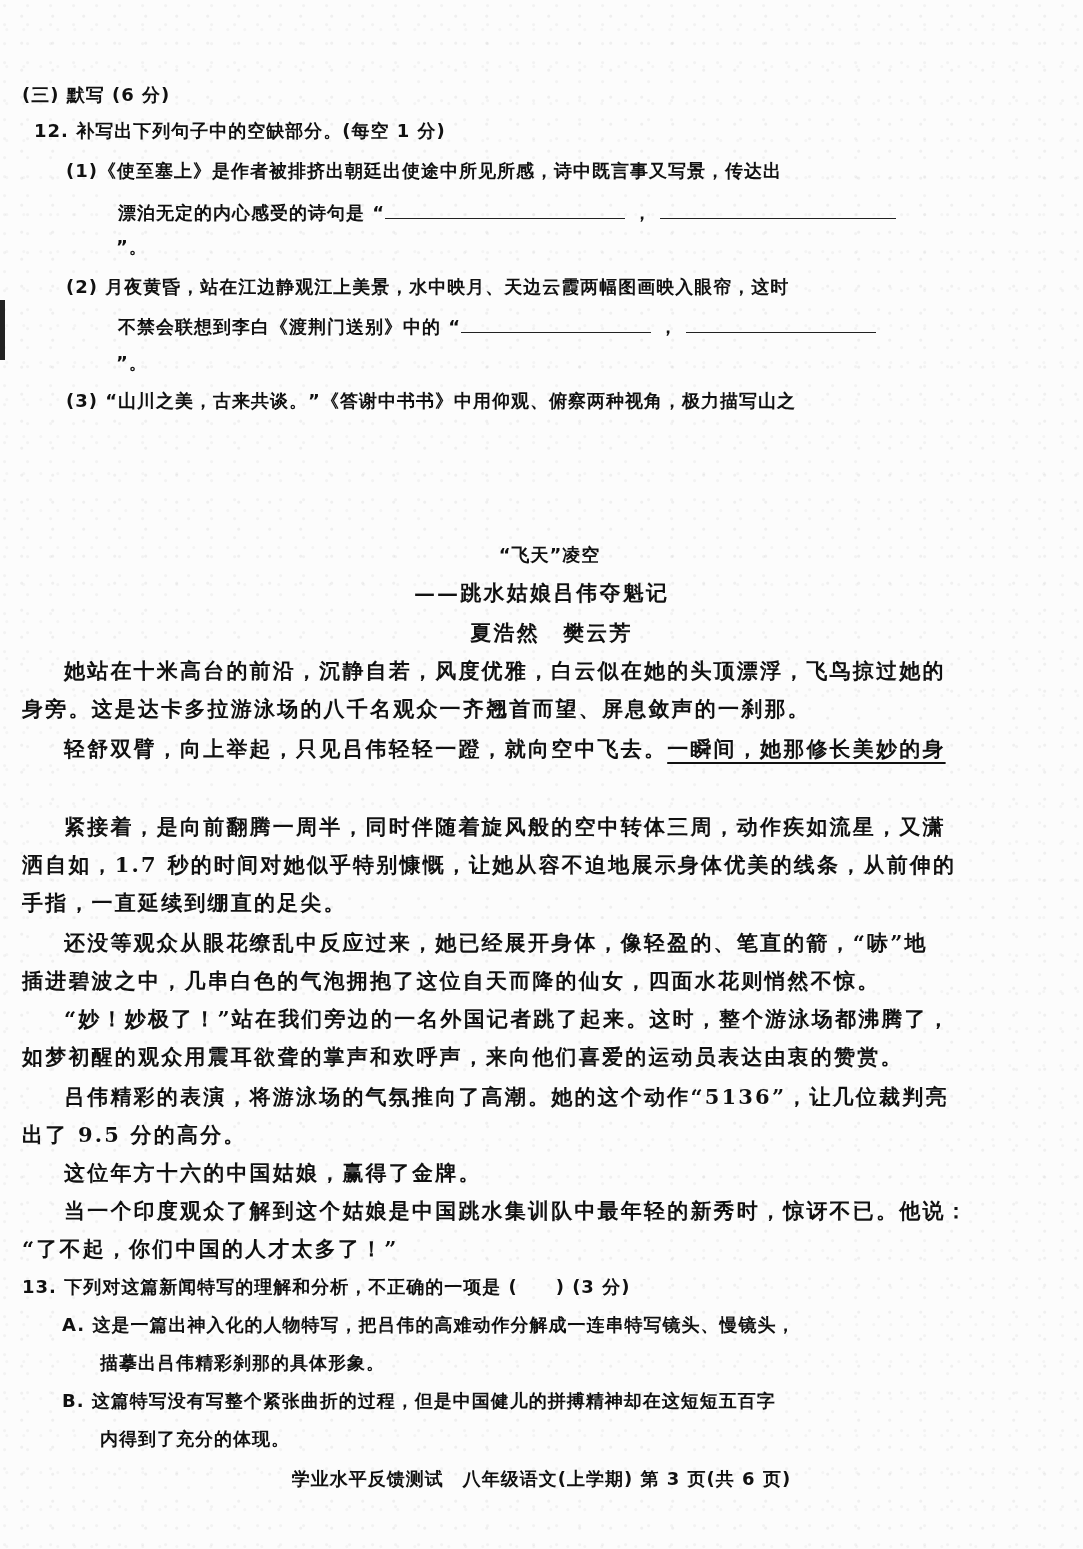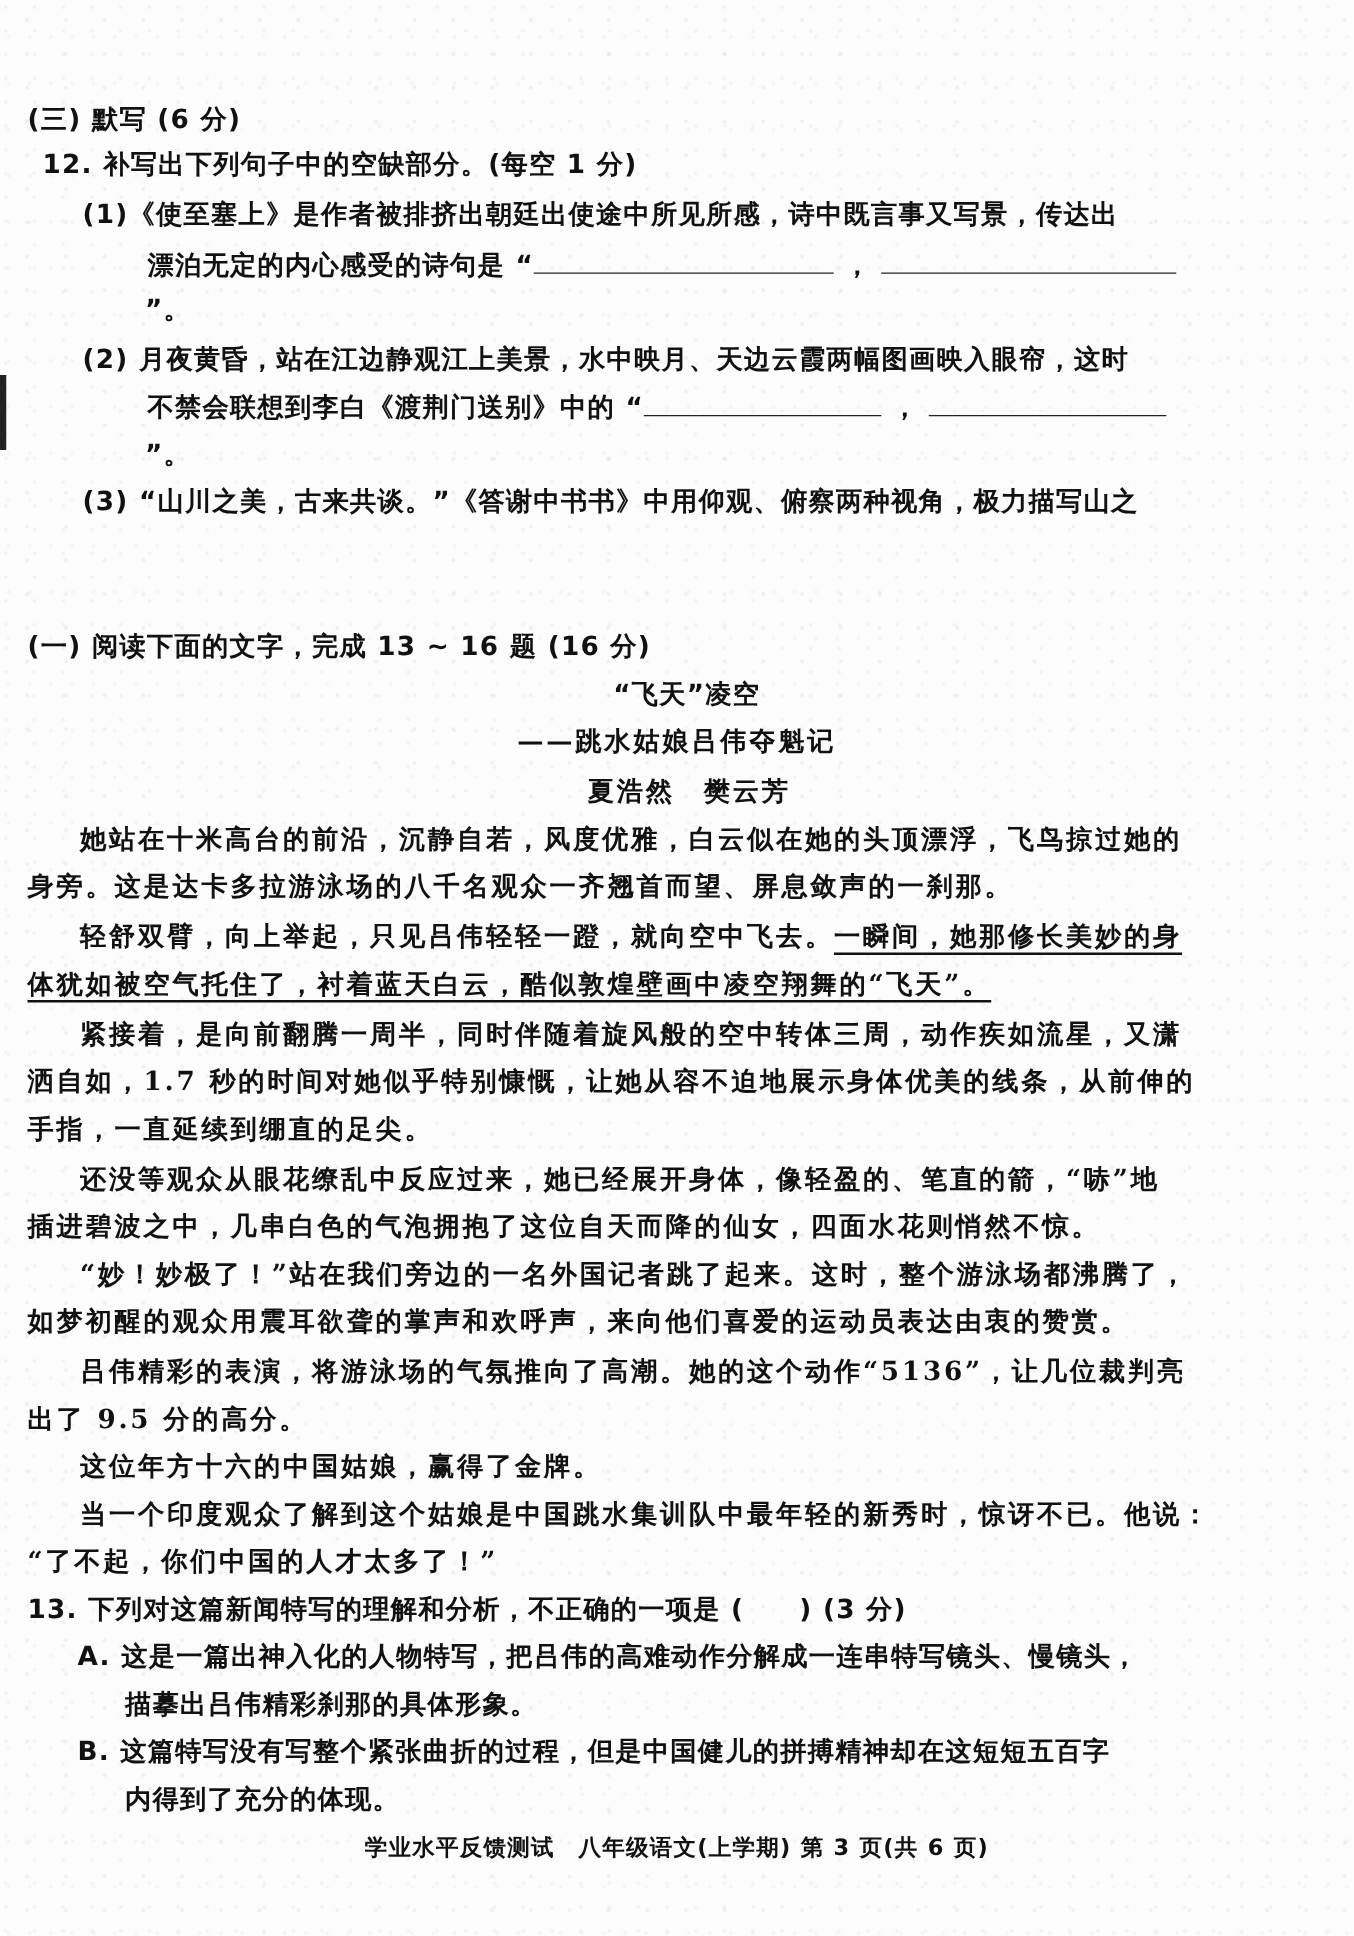--- a/index.html
+++ b/index.html
@@ -17,21 +17,21 @@
       radial-gradient(circle at 70% 60%, rgba(0,0,0,0.05) 0 1px, transparent 2px) 0 0 / 31px 27px,
       radial-gradient(circle at 40% 80%, rgba(0,0,0,0.03) 0 1px, transparent 2px) 0 0 / 17px 37px,
       #fcfcfc;
   }
   .edge-mark {
     position: absolute; left: 0; top: 300px; width: 5px; height: 60px;
     background: #222;
   }
   .line {
     position: absolute; white-space: nowrap;
-    font-size: 21px; line-height: 30px; font-weight: bold;
+    font-size: 18px; line-height: 30px; font-weight: bold;
     letter-spacing: 1px;
   }
   .sans { font-family: "DejaVu Sans", "Liberation Sans", sans-serif; }
   .body-text { font-family: "DejaVu Serif", "Liberation Serif", serif; font-weight: bold; font-size: 21px; letter-spacing: 2.2px; }
   .blank {
     display: inline-block; border-bottom: 1.6px solid #222; height: 22px; vertical-align: baseline;
   }
   .underlined { text-decoration: underline; text-decoration-thickness: 1.5px; text-underline-offset: 6px; }
   .center { left: 0; width: 1083px; text-align: center; }
 </style>
@@ -51,33 +51,29 @@
   <div class="line sans" style="left:116px; top:232px;">”。</div>
 
   <div class="line sans" style="left:66px; top:272px;">(2) 月夜黄昏，站在江边静观江上美景，水中映月、天边云霞两幅图画映入眼帘，这时</div>
   <div class="line sans" style="left:118px; top:310px;">
     <span>不禁会联想到李白《渡荆门送别》中的 “</span><span class="blank" style="width:190px;"></span><span style="padding:0 8px;">，</span><span class="blank" style="width:190px;"></span>
   </div>
   <div class="line sans" style="left:116px; top:348px;">”。</div>
 
   <div class="line sans" style="left:66px; top:386px;">(3) “山川之美，古来共谈。”《答谢中书书》中用仰观、俯察两种视角，极力描写山之</div>
 
-  <div class="line sans" style="left:22px; top:502px;">(一) 阅读下面的文字，完成 13 ~ 16 题 (16 分)</div>
 
   <div class="line sans center" style="top:540px; padding-left:8px;">“飞天”凌空</div>
   <div class="line body-text center" style="top:578px;">——跳水姑娘吕伟夺魁记</div>
   <div class="line body-text center" style="top:618px; padding-left:10px;">夏浩然　樊云芳</div>
 
   <div class="line body-text" style="left:64px; top:656px;">她站在十米高台的前沿，沉静自若，风度优雅，白云似在她的头顶漂浮，飞鸟掠过她的</div>
   <div class="line body-text" style="left:22px; top:694px;">身旁。这是达卡多拉游泳场的八千名观众一齐翘首而望、屏息敛声的一刹那。</div>
   <div class="line body-text" style="left:64px; top:734px;">
     <span>轻舒双臂，向上举起，只见吕伟轻轻一蹬，就向空中飞去。</span><span class="underlined">一瞬间，她那修长美妙的身</span>
-  </div>
-  <div class="line body-text" style="left:22px; top:772px;">
-    <span class="underlined">体犹如被空气托住了，衬着蓝天白云，酷似敦煌壁画中凌空翔舞的“飞天”。</span>
   </div>
   <div class="line body-text" style="left:64px; top:812px;">紧接着，是向前翻腾一周半，同时伴随着旋风般的空中转体三周，动作疾如流星，又潇</div>
   <div class="line body-text" style="left:22px; top:850px;">洒自如，1.7 秒的时间对她似乎特别慷慨，让她从容不迫地展示身体优美的线条，从前伸的</div>
   <div class="line body-text" style="left:22px; top:888px;">手指，一直延续到绷直的足尖。</div>
   <div class="line body-text" style="left:64px; top:928px;">还没等观众从眼花缭乱中反应过来，她已经展开身体，像轻盈的、笔直的箭，“哧”地</div>
   <div class="line body-text" style="left:22px; top:966px;">插进碧波之中，几串白色的气泡拥抱了这位自天而降的仙女，四面水花则悄然不惊。</div>
   <div class="line body-text" style="left:64px; top:1004px;">“妙！妙极了！”站在我们旁边的一名外国记者跳了起来。这时，整个游泳场都沸腾了，</div>
   <div class="line body-text" style="left:22px; top:1042px;">如梦初醒的观众用震耳欲聋的掌声和欢呼声，来向他们喜爱的运动员表达由衷的赞赏。</div>
   <div class="line body-text" style="left:64px; top:1082px;">吕伟精彩的表演，将游泳场的气氛推向了高潮。她的这个动作“5136”，让几位裁判亮</div>
   <div class="line body-text" style="left:22px; top:1120px;">出了 9.5 分的高分。</div>

